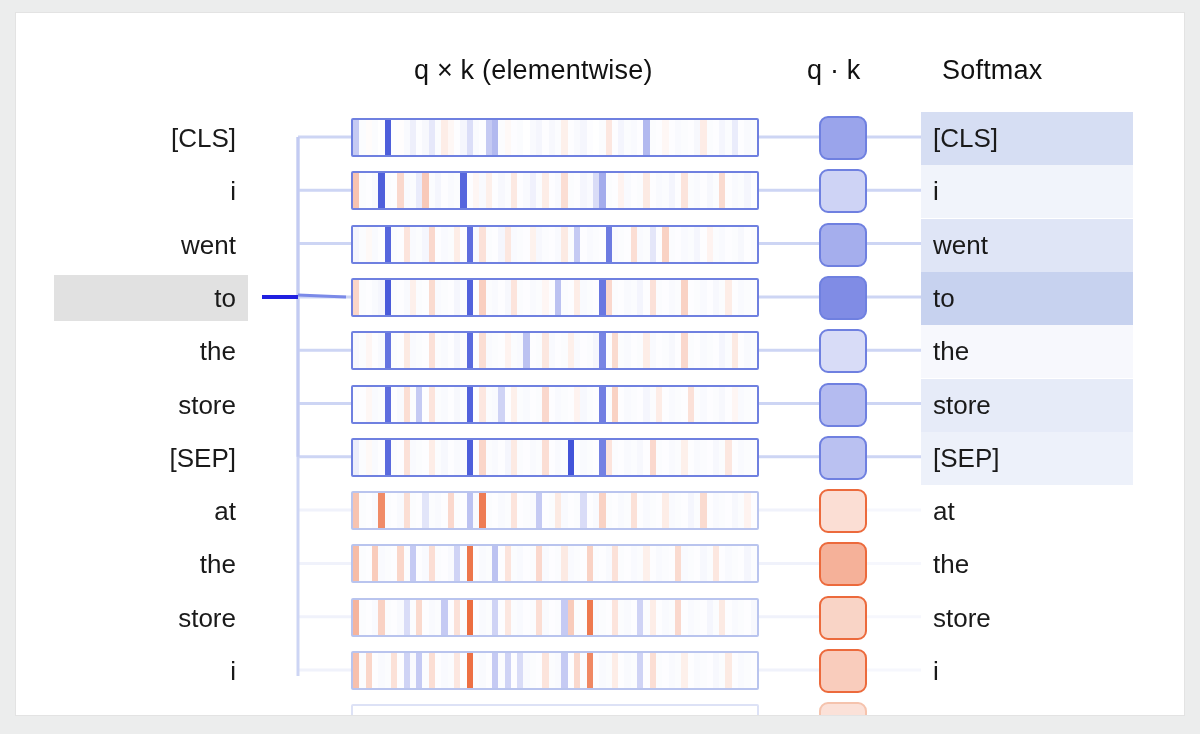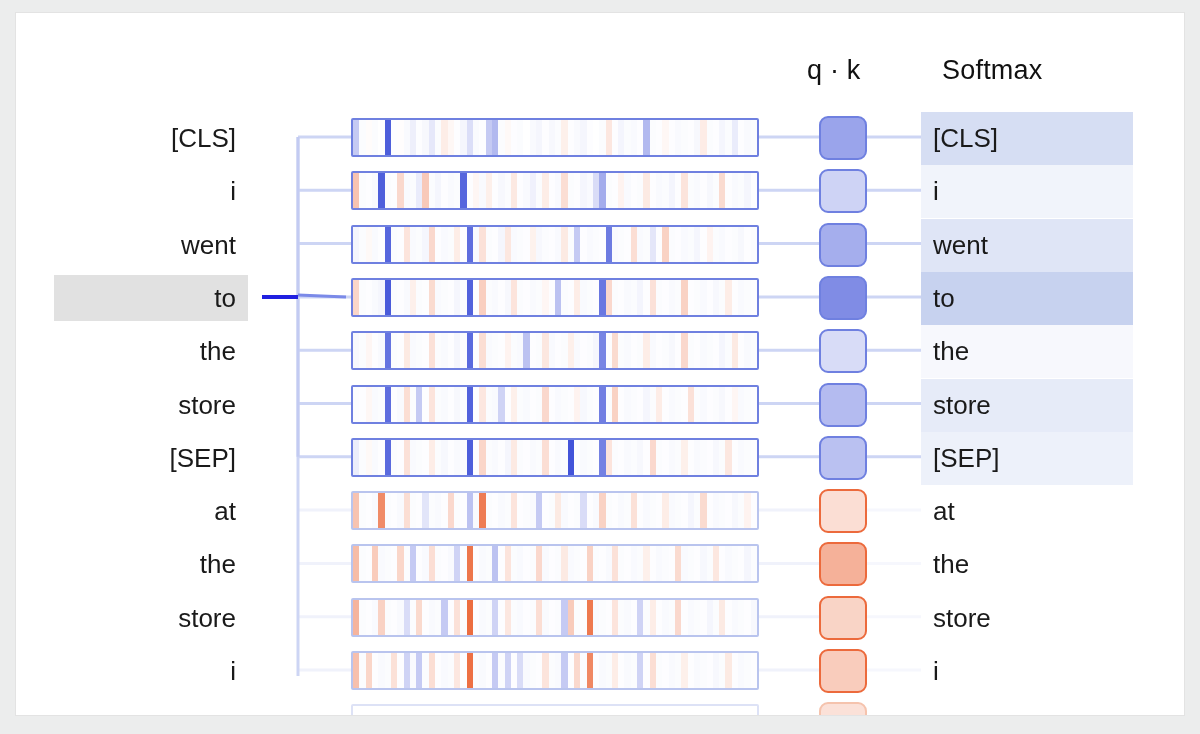--- a/index.html
+++ b/index.html
@@ -101,20 +101,21 @@
     color: #1a1a1a;
     white-space: nowrap;
   }
 </style>
 </head>
 <body>
 
 <div id="root">
   <div id="panel">
 
+    <div class="hdr" id="hdr-qk">q × k (elementwise)</div>
     <div class="hdr" id="hdr-dot">q · k</div>
     <div class="hdr" id="hdr-softmax">Softmax</div>
 
     <svg id="wires" viewBox="0 0 1170 704" preserveAspectRatio="none">
         <line x1="282" y1="124" x2="335" y2="124" stroke="#cdd5f4" stroke-width="3"></line>
         <line x1="743" y1="124" x2="803" y2="124" stroke="#cdd5f4" stroke-width="3"></line>
         <line x1="851" y1="124" x2="905" y2="124" stroke="#cdd5f4" stroke-width="3"></line>
         <line x1="282" y1="177.3" x2="335" y2="177.3" stroke="#cdd5f4" stroke-width="3"></line>
         <line x1="743" y1="177.3" x2="803" y2="177.3" stroke="#cdd5f4" stroke-width="3"></line>
         <line x1="851" y1="177.3" x2="905" y2="177.3" stroke="#cdd5f4" stroke-width="3"></line>

